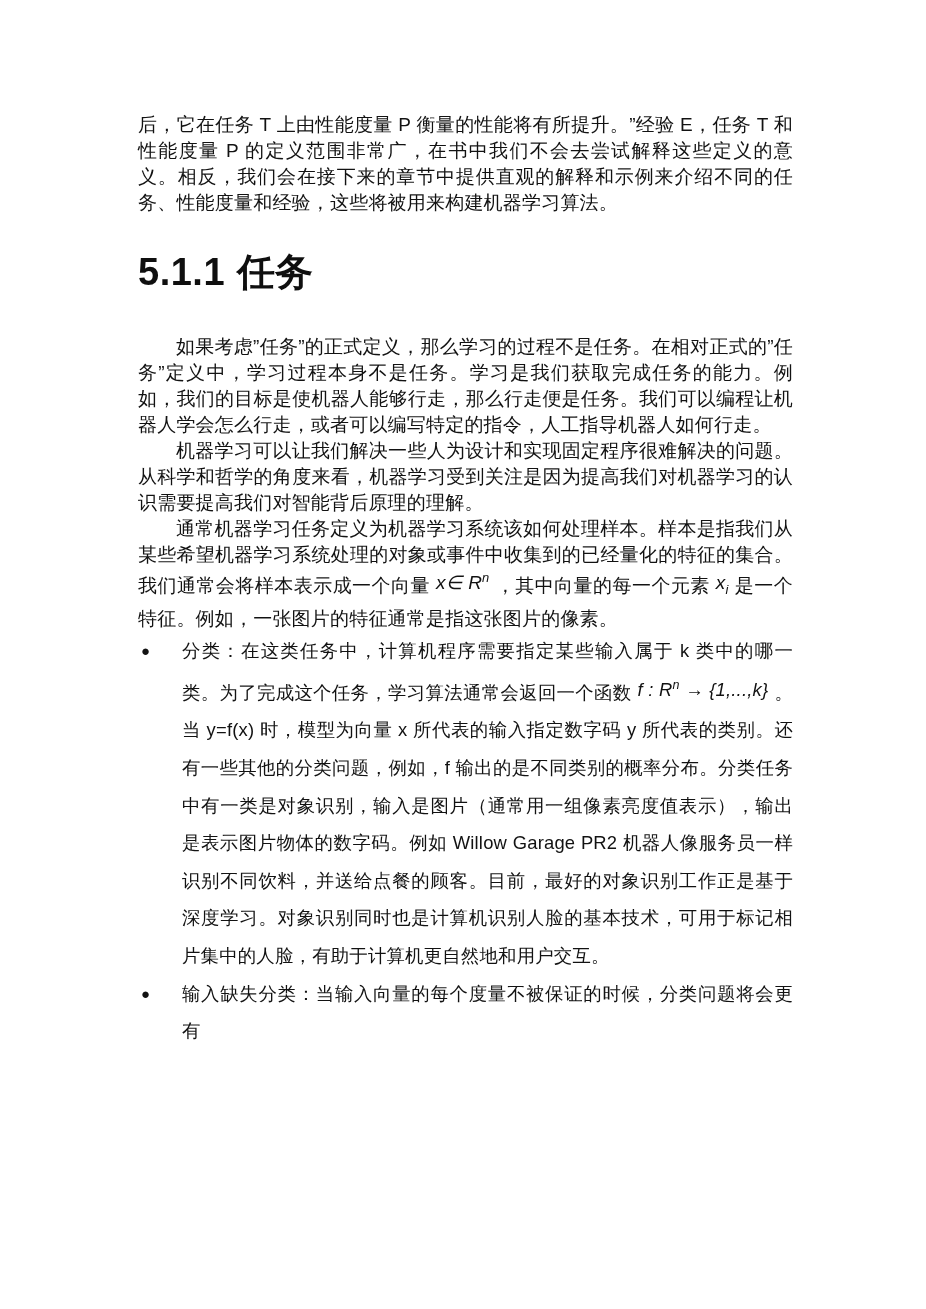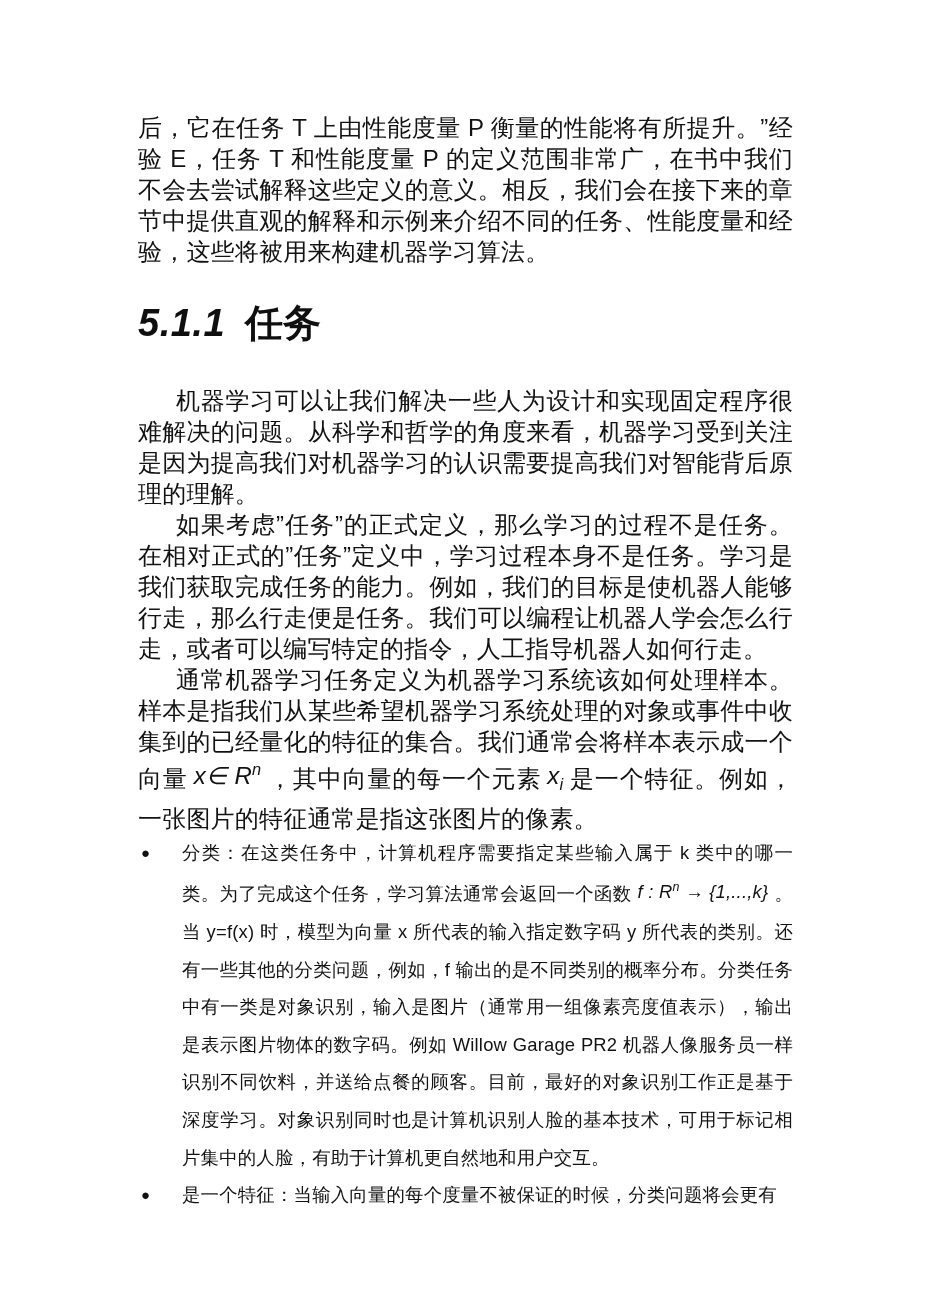--- a/index.html
+++ b/index.html
@@ -16,42 +16,41 @@
   }
   .page {
     box-sizing: border-box;
     width: 926px;
     height: 1309px;
     padding: 112px 133px 0 138px;
     background: #ffffff;
   }
   .para {
     margin: 0;
-    font-size: 24px;
-    line-height: 31px;
+    font-size: 19px;
+    line-height: 26px;
     text-align: justify;
     text-justify: inter-ideograph;
     letter-spacing: 0.2px;
   }
   .indent {
     text-indent: 38px;
   }
   .section-heading {
     margin: 34px 0 40px 0;
     font-size: 38px;
     font-weight: bold;
     line-height: 44px;
     color: #0f0f0f;
   }
   .section-heading .h-num {
     letter-spacing: 0.5px;
-    font-style: italic;
   }
   .section-heading .h-title {
-    margin-left: 20px;
+    margin-left: 12px;
   }
   .math {
     font-family: Liberation Sans, sans-serif;
     font-style: italic;
     position: relative;
     top: -3px;
     margin: 0 6px;
     white-space: nowrap;
   }
   .math sup, .math sub {
@@ -84,25 +83,25 @@
 </style>
 </head>
 <body>
 
 <div class="page">
 
   <p class="para">后，它在任务 T 上由性能度量 P 衡量的性能将有所提升。”经验 E，任务 T 和性能度量 P 的定义范围非常广，在书中我们不会去尝试解释这些定义的意义。相反，我们会在接下来的章节中提供直观的解释和示例来介绍不同的任务、性能度量和经验，这些将被用来构建机器学习算法。</p>
 
   <h2 class="section-heading"><span class="h-num">5.1.1</span><span class="h-title">任务</span></h2>
 
+  <p class="para indent">如果考虑”任务”的正式定义，那么学习的过程不是任务。在相对正式的”任务”定义中，学习过程本身不是任务。学习是我们获取完成任务的能力。例如，我们的目标是使机器人能够行走，那么行走便是任务。我们可以编程让机器人学会怎么行走，或者可以编写特定的指令，人工指导机器人如何行走。</p>
+
   <p class="para indent">机器学习可以让我们解决一些人为设计和实现固定程序很难解决的问题。从科学和哲学的角度来看，机器学习受到关注是因为提高我们对机器学习的认识需要提高我们对智能背后原理的理解。</p>
-
-  <p class="para indent">如果考虑”任务”的正式定义，那么学习的过程不是任务。在相对正式的”任务”定义中，学习过程本身不是任务。学习是我们获取完成任务的能力。例如，我们的目标是使机器人能够行走，那么行走便是任务。我们可以编程让机器人学会怎么行走，或者可以编写特定的指令，人工指导机器人如何行走。</p>
 
   <p class="para indent"><span>通常机器学习任务定义为机器学习系统该如何处理样本。样本是指我们从某些希望机器学习系统处理的对象或事件中收集到的已经量化的特征的集合。我们通常会将样本表示成一个向量</span><span class="math"><span>x∈ R</span><sup>n</sup></span><span>，其中向量的每一个元素</span><span class="math"><span>x</span><sub>i</sub></span><span>是一个特征。例如，一张图片的特征通常是指这张图片的像素。</span></p>
 
 
   <ul class="task-list">
     <li><span class="bullet">●</span><span>分类：</span><span>在这类任务中，计算机程序需要指定某些输入属于 k 类中的哪一类。为了完成这个任务，学习算法通常会返回一个函数</span><span class="math"><span>f : R</span><sup>n</sup><span> → {1,...,k}</span></span><span>。当 y=f(x) 时，模型为向量 x 所代表的输入指定数字码 y 所代表的类别。还有一些其他的分类问题，例如，f 输出的是不同类别的概率分布。分类任务中有一类是对象识别，输入是图片（通常用一组像素亮度值表示），输出是表示图片物体的数字码。例如 Willow Garage PR2 机器人像服务员一样识别不同饮料，并送给点餐的顾客。目前，最好的对象识别工作正是基于深度学习。对象识别同时也是计算机识别人脸的基本技术，可用于标记相片集中的人脸，有助于计算机更自然地和用户交互。</span></li>
-    <li><span class="bullet">●</span><span>是一个特征：</span><span>当输入向量的每个度量不被保证的时候，分类问题将会更有</span></li>
+    <li><span class="bullet">●</span><span>输入缺失分类：</span><span>当输入向量的每个度量不被保证的时候，分类问题将会更有</span></li>
   </ul>
 
 </div>
 
 </body></html>

